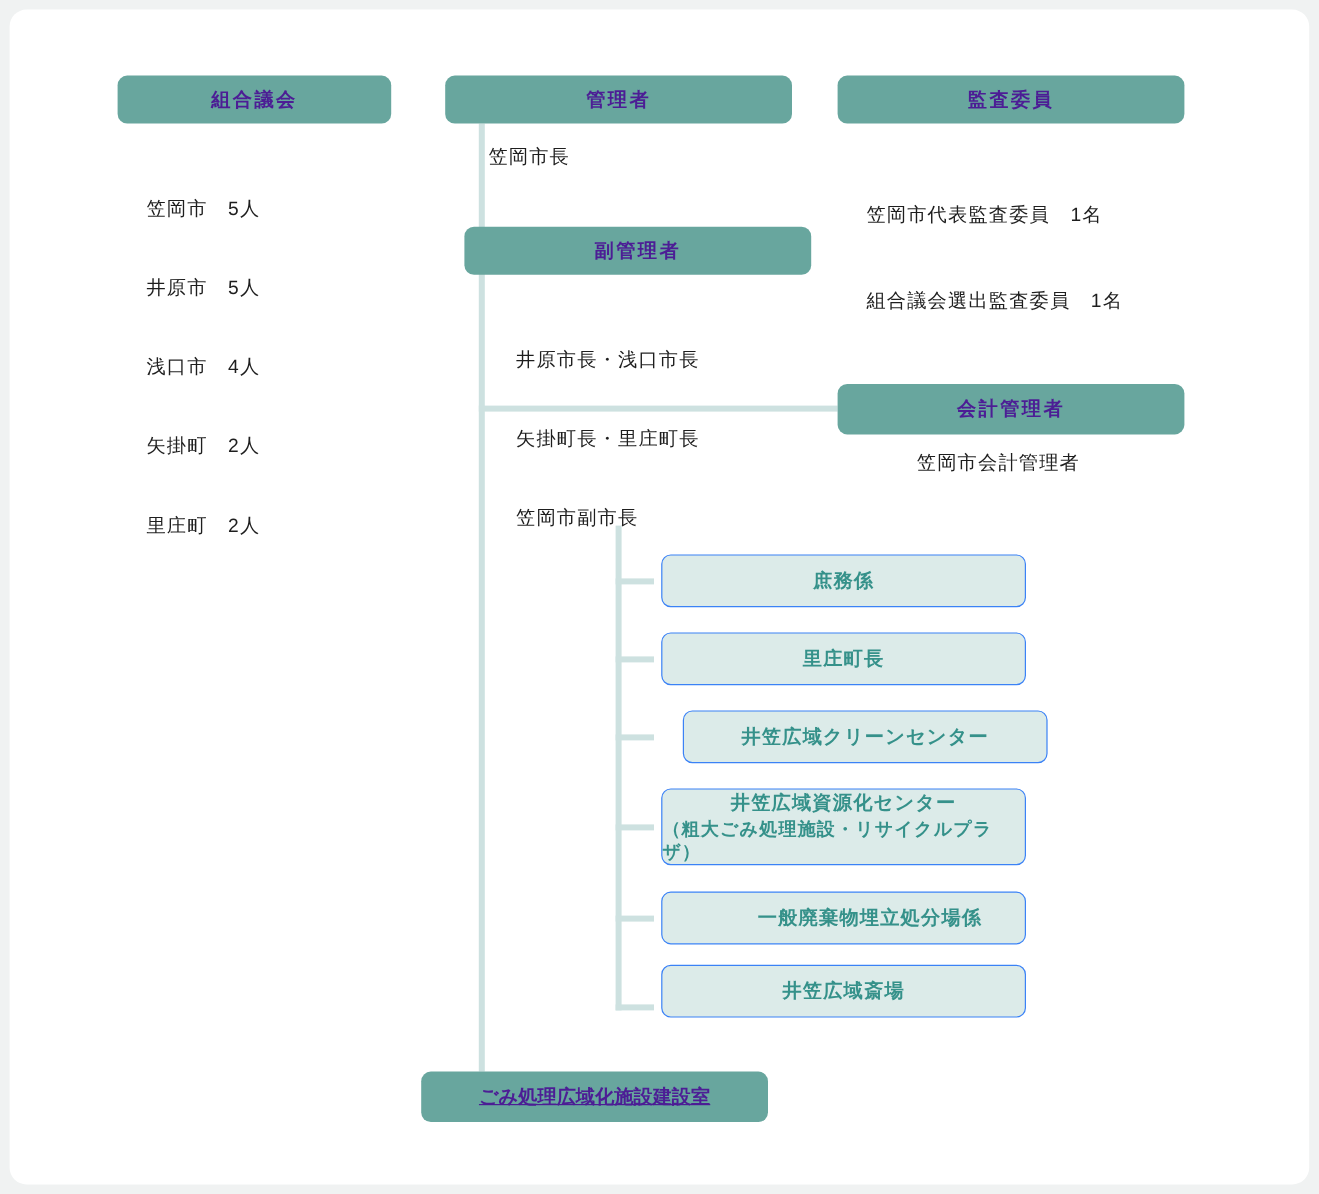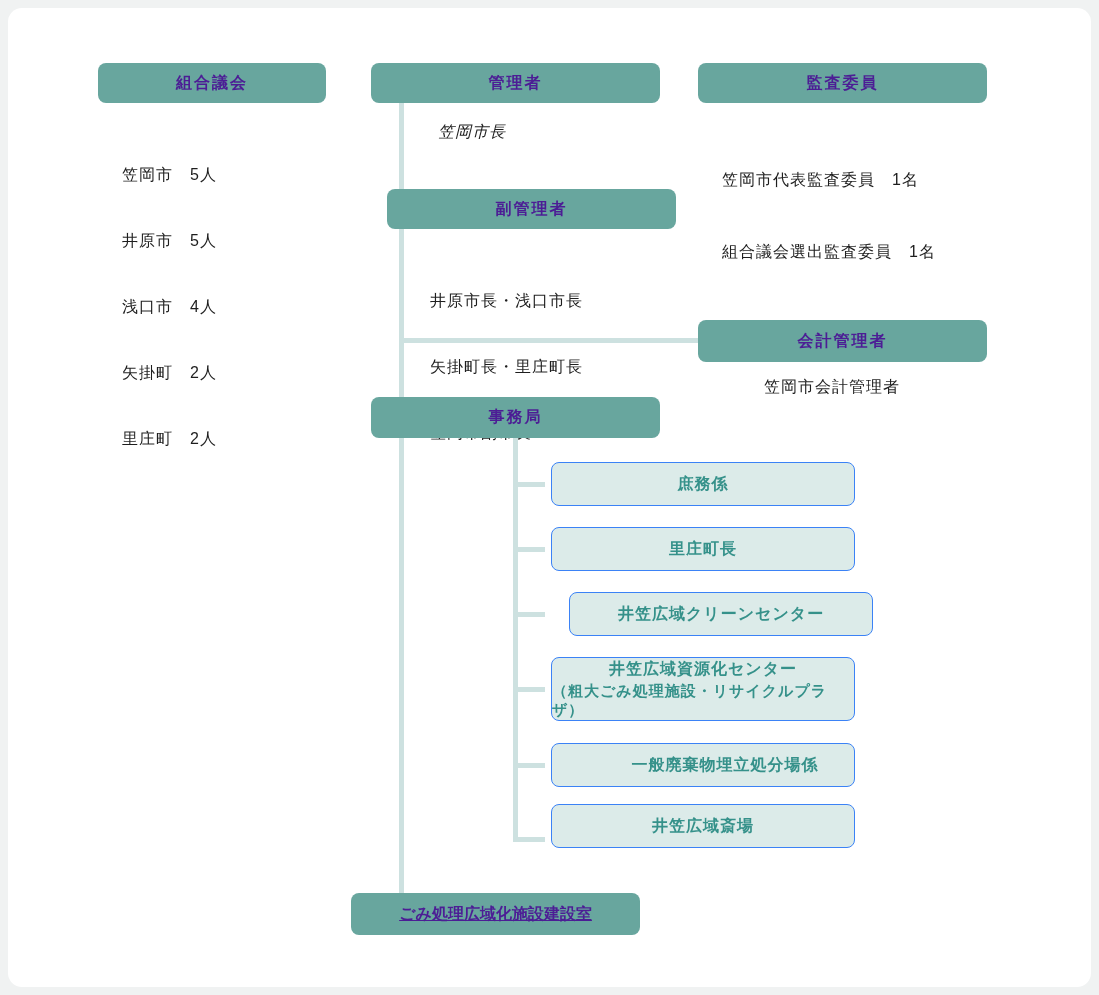--- a/index.html
+++ b/index.html
@@ -105,44 +105,41 @@
     </div>
 
     <div class="tblock" style="left:114px; top:112px;">
       <div>笠岡市　5人</div>
       <div>井原市　5人</div>
       <div>浅口市　4人</div>
       <div>矢掛町　2人</div>
       <div>里庄町　2人</div>
     </div>
 
-    <div class="tblock" style="left:430px; top:113px;font-style:italic;">笠岡市長</div>
+    <div class="tblock" style="left:399px; top:113px;">笠岡市長</div>
 
     <div class="tblock wide" style="left:714px; top:112px;">
       <div>笠岡市代表監査委員　1名</div>
       <div>組合議会選出監査委員　1名</div>
     </div>
 
     <div class="hbox" style="left:363px; top:181px; width:289px; height:40px;margin-left:16px;">
       <span>副管理者</span>
     </div>
     <div class="tblock" style="left:422px; top:238px;">
       <div>井原市長・浅口市長</div>
       <div>矢掛町長・里庄町長</div>
       <div>笠岡市副市長</div>
     </div>
 
     <div class="hbox" style="left:690px; top:312px; width:289px; height:42px;">
       <span>会計管理者</span>
     </div>
     <div class="tblock" style="left:756px; top:368px;">笠岡市会計管理者</div>
 
-    <div class="hbox" style="left:363px; top:389px; width:289px; height:41px;">
-      <span>事務局</span>
-    </div>
 
     <div class="sbox" style="top:454px; height:44px;">
       <span>庶務係</span>
     </div>
     <div class="sbox" style="top:519px; height:44px;">
       <span>里庄町長</span>
     </div>
     <div class="sbox" style="top:584px; height:44px;margin-left:18px;">
       <span>井笠広域クリーンセンター</span>
     </div>

